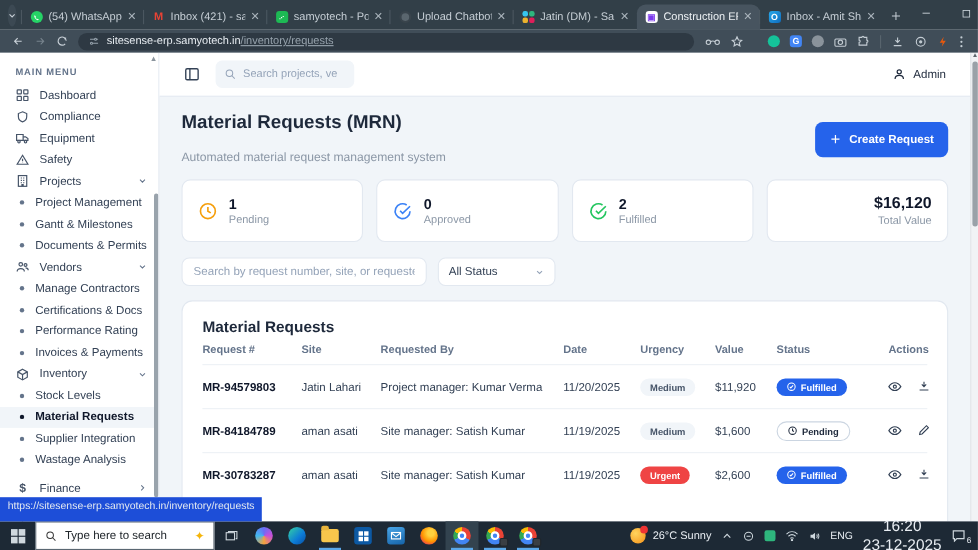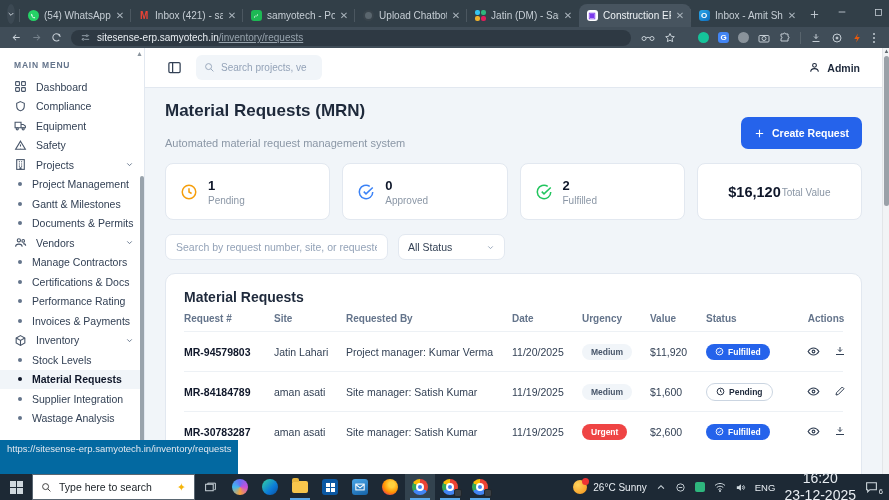--- a/index.html
+++ b/index.html
@@ -49,33 +49,33 @@
   .dollar-glyph { width:13px; text-align:center; font-size:11px; font-weight:bold; color:#475569; }
   .side-scrollbar { position:absolute; right:0; top:128px; width:4px; height:276px; background:#99a3ac; border-radius:2px; }
   .side-scroll-arrow { position:absolute; right:1px; top:2px; color:#8a949d; font-size:7px; }
 
   .content { flex:1; display:flex; flex-direction:column; min-width:0; position:relative; }
   .topbar { height:40px; flex:none; background:#fff; border-bottom:1px solid #e2e8f0; display:flex; align-items:center; gap:14px; padding:0 22px; }
   .panel-toggle { color:#334155; }
   .topsearch { width:126px; height:25px; background:#f1f5f9; border-radius:6px; display:flex; align-items:center; gap:6px; padding:0 8px; color:#94a3b8; }
   .topsearch input { border:none; background:transparent; outline:none; font-size:10px; width:86px; color:#334155; }
   .topsearch input::placeholder { color:#94a3b8; }
-  .admin-chip { margin-left:auto; display:flex; align-items:center; gap:6px; font-size:10.5px; font-weight:bold; color:#1e293b; }
+  .admin-chip { margin-left:auto; display:flex; align-items:center; gap:6px; font-size:10.5px; font-weight:normal; color:#1e293b; }
 
   .main { flex:1; padding:13px 20px 0; overflow:hidden; }
-  .title-row { display:flex; align-items:flex-end; }
+  .title-row { display:flex; align-items:center; }
   .page-title { font-size:17px; font-weight:bold; color:#1e293b; }
   .page-sub { font-size:11px; color:#8b97a6; margin-top:16px; }
   .create-btn { margin-left:auto; margin-top:3px; background:#2563eb; color:#fff; border:none; border-radius:7px; height:26px; padding:16px 13px; font-size:10.5px; font-weight:bold; display:flex; align-items:center; gap:7px; cursor:pointer; }
 
   .stats { display:grid; grid-template-columns:repeat(4,1fr); gap:12px; margin-top:14px; }
   .stat-card { background:#fff; border:1px solid #e2e8f0; border-radius:8px; height:57px; display:flex; align-items:center; gap:10px; padding:0 14px; }
   .stat-num { font-size:13px; font-weight:bold; color:#0f172a; }
   .stat-label { font-size:10px; color:#8b97a6; margin-top:2px; }
-  .stat-card.center { justify-content:center; gap:1px; }
+  .stat-card.center { flex-direction:column; justify-content:center; gap:1px;align-items:flex-end; }
   .stat-card.center .stat-num { font-size:14.5px; }
 
   .filter-row { display:flex; gap:10px; margin-top:14px; }
   .req-search { width:223px; height:26px; border:1px solid #e2e8f0; border-radius:7px; background:#fff; font-size:10.5px; padding:0 10px; color:#334155; outline:none; }
   .req-search::placeholder { color:#94a3b8; }
   .status-select { width:107px; height:26px; border:1px solid #e2e8f0; border-radius:7px; background:#fff; font-size:10.5px; color:#334155; display:flex; align-items:center; justify-content:space-between; padding:0 9px; cursor:pointer; }
 
   .table-card { background:#fff; border:1px solid #e2e8f0; border-radius:10px; margin-top:13px; padding:15px 18px 0; height:213px; overflow:hidden; }
   .card-title { font-size:14px; font-weight:bold; color:#1e293b; }
   .card-sub { font-size:10px; color:#94a3b8; margin:4px 0 10px; }
@@ -89,21 +89,21 @@
   .b-urgent { background:#ef4444; color:#fff; }
   .b-fulfilled { background:#2563eb; color:#fff; }
   .b-pending { background:#fff; border:1px solid #cbd5e1; color:#1e293b; }
   .actions { display:flex; gap:14px; justify-content:center; color:#334155; }
   .actions span { cursor:pointer; }
 
   .page-scrollbar { width:7px; flex:none; background:#f1f3f5; position:relative; border-left:1px solid #e2e5e8; }
   .page-thumb { position:absolute; top:8px; left:1px; width:5px; height:150px; background:#9aa1a8; border-radius:3px; }
   .page-scroll-arrow { position:absolute; top:0; left:0; width:7px; text-align:center; font-size:6px; color:#5f676e; }
 
-  .status-tooltip { position:absolute; left:0; bottom:26px; background:#0369a1; color:#e2e8f0; font-size:9.5px; padding:3px 7px 20px; z-index:50; white-space:nowrap; }
+  .status-tooltip { position:absolute; left:0; bottom:26px; background:#1d4ed8; color:#e2e8f0; font-size:9.5px; padding:3px 7px 8px; z-index:50; white-space:nowrap; }
 
   
   .taskbar { position:absolute; bottom:0; left:0; right:0; height:26px; background:#1d2935; display:flex; align-items:center; color:#e8edf2; }
   .start-btn { width:32px; height:26px; display:flex; align-items:center; justify-content:center; }
   .win-logo { display:grid; grid-template-columns:6px 6px; grid-template-rows:6px 6px; gap:1px; }
   .win-logo i { background:#cfd8de; }
   .task-search { width:163px; height:26px; background:#fff; border:1px solid #5a6772; color:#20262b; font-size:10.5px; display:flex; align-items:center; gap:7px; padding:0 8px; }
   .task-search .ph { flex:1; white-space:nowrap; overflow:hidden; }
   .sparkle { color:#f5b50a; font-size:11px; }
   .taskview { width:30px; display:flex; justify-content:center; color:#cfd8de; }

